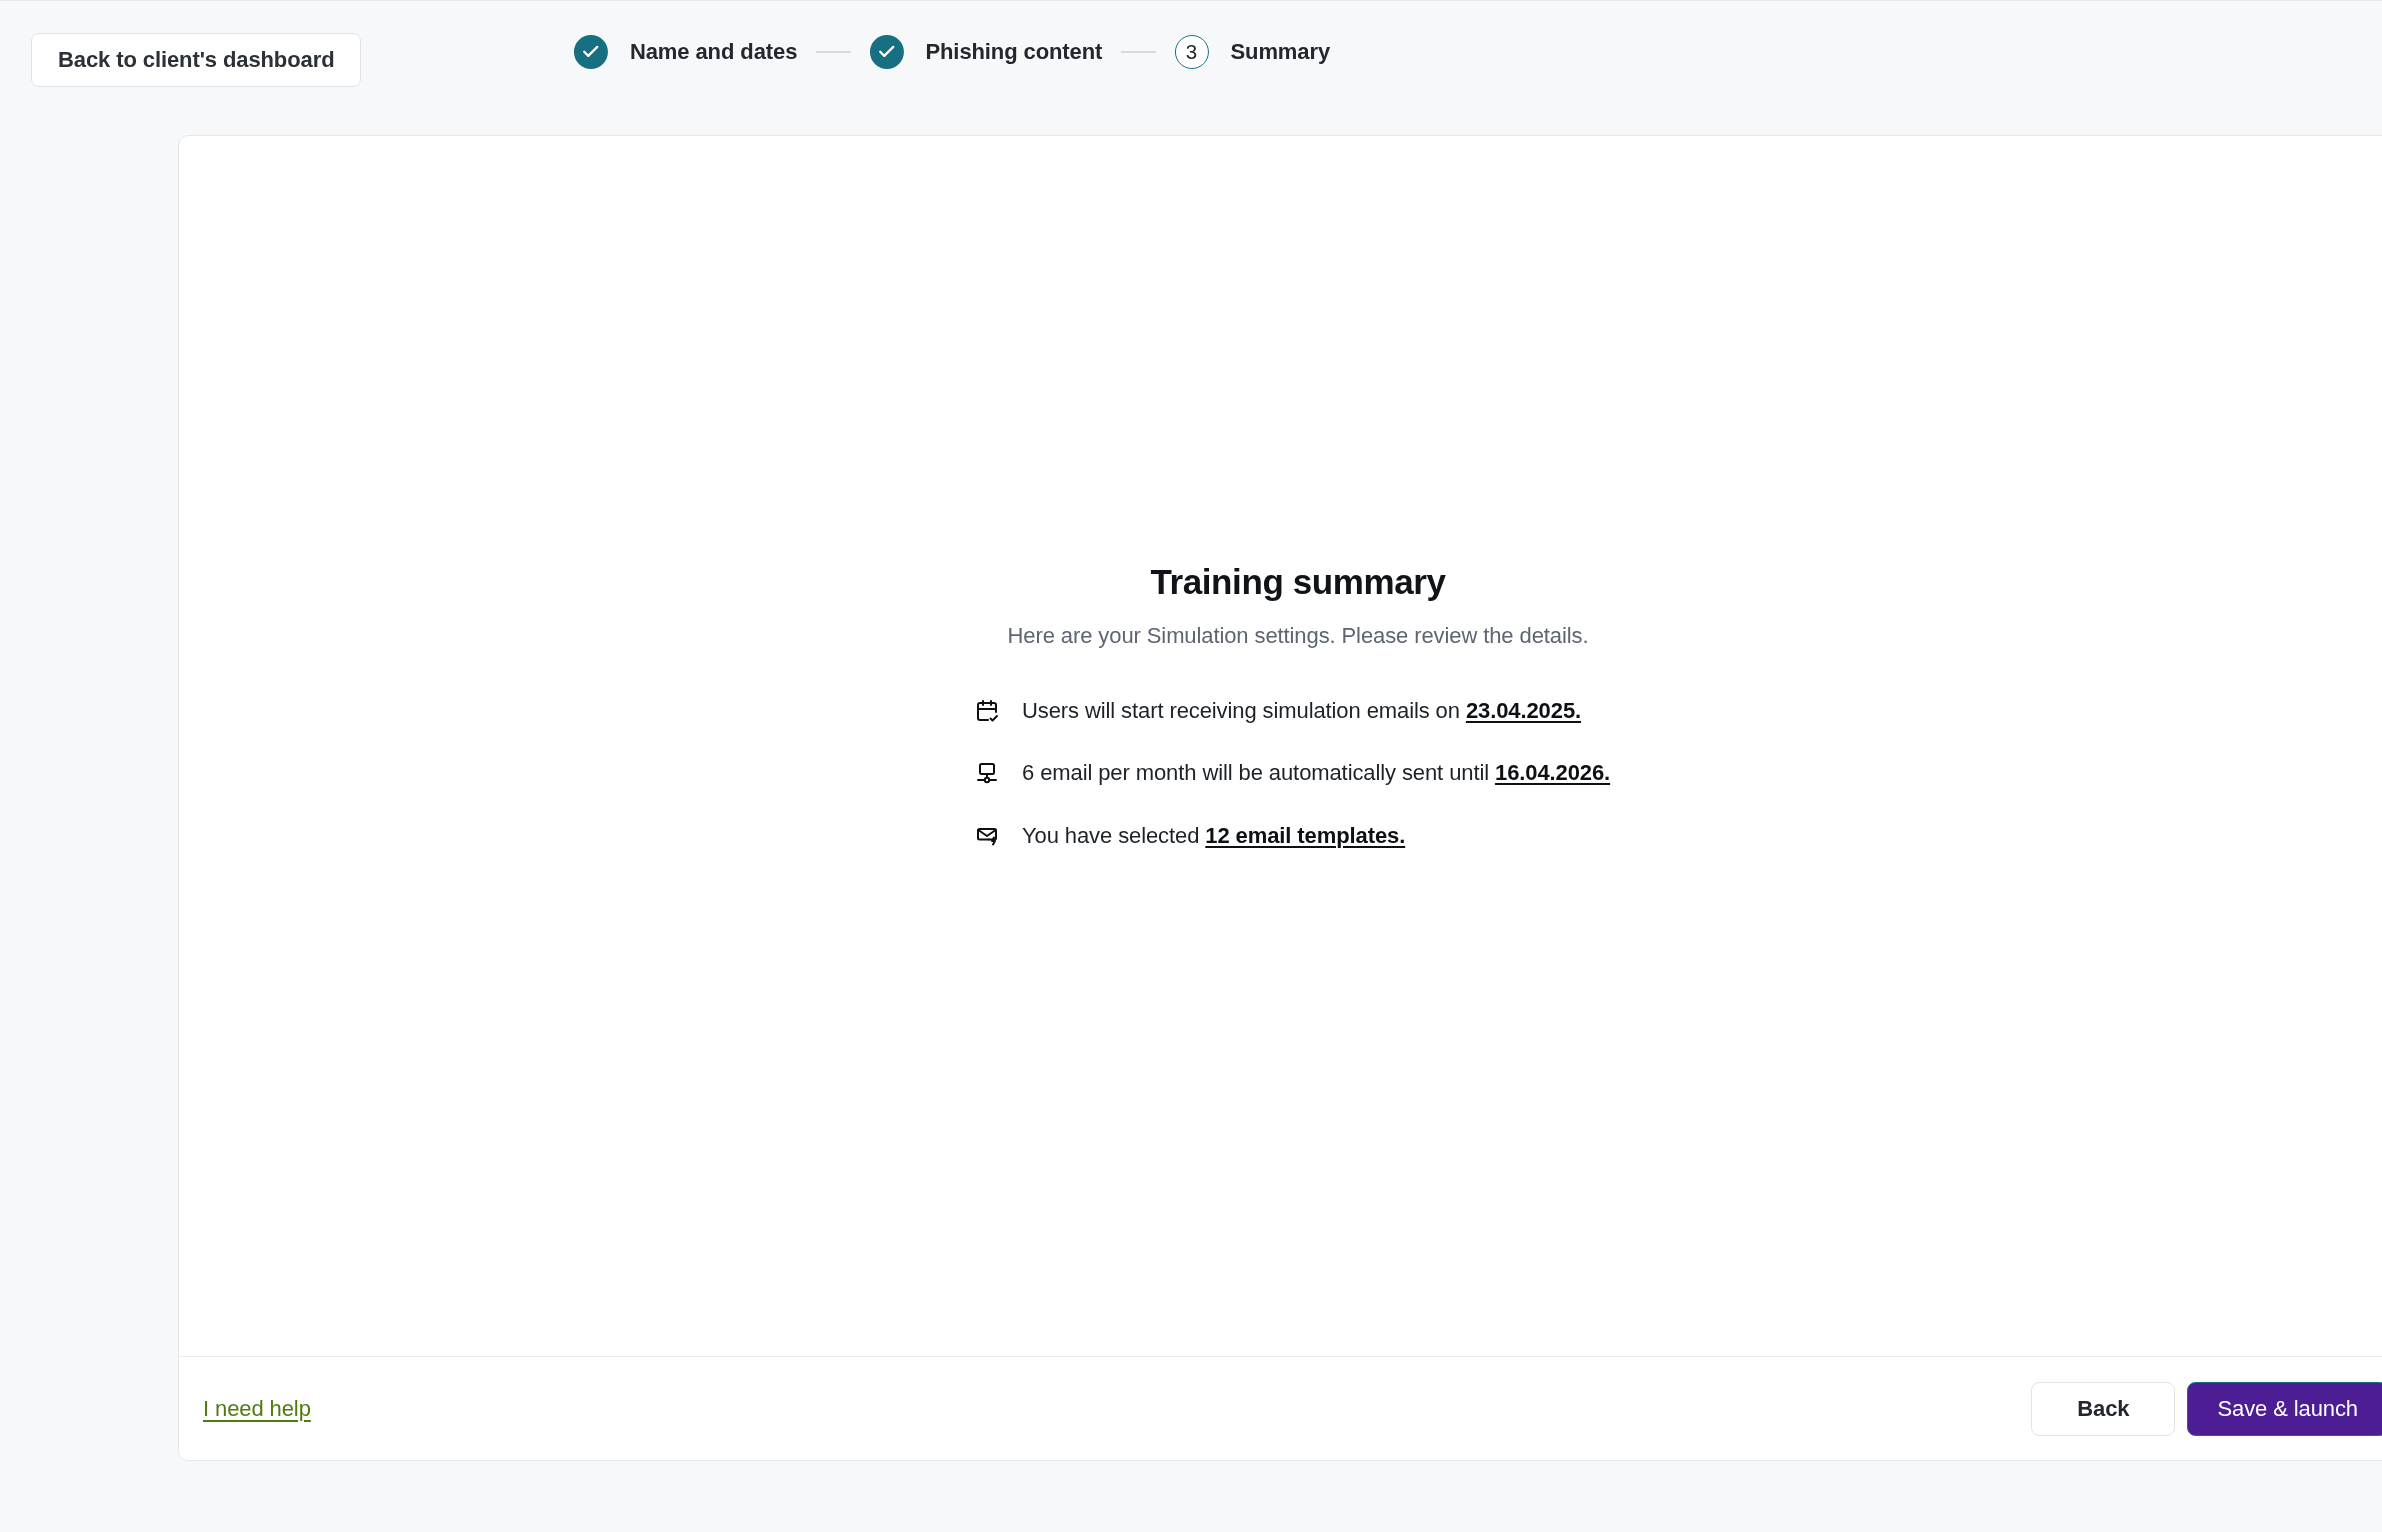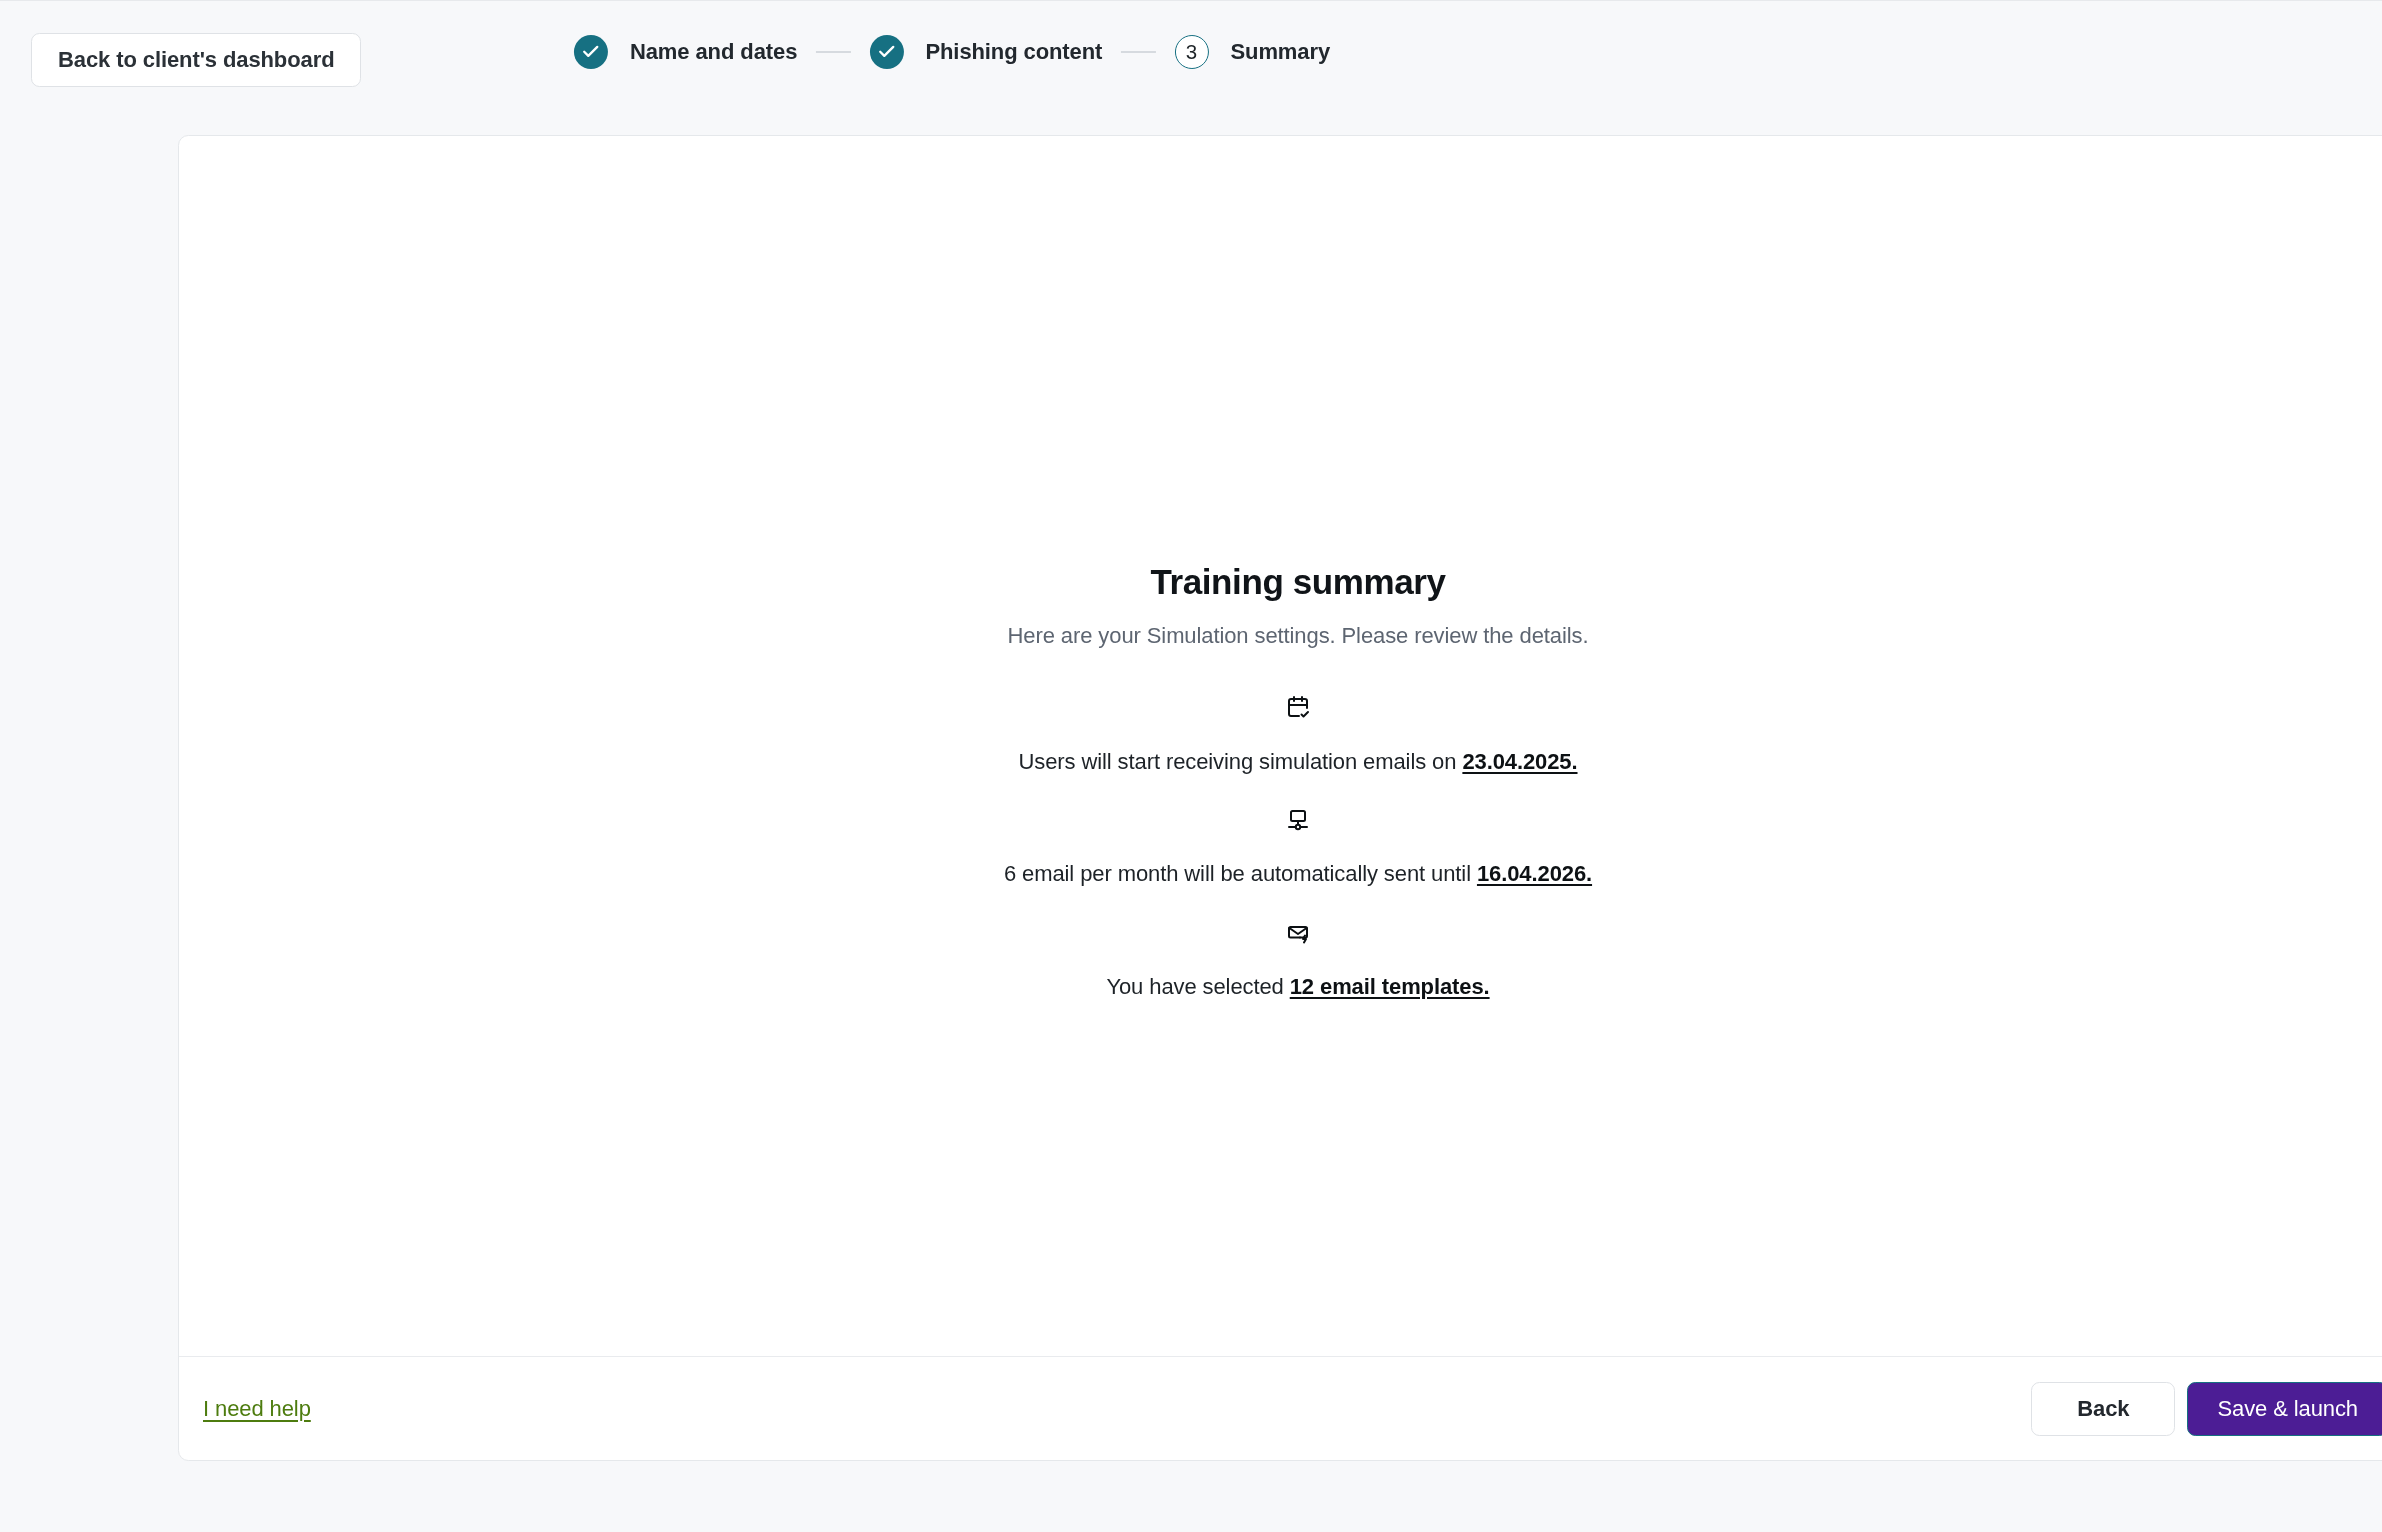--- a/index.html
+++ b/index.html
@@ -155,21 +155,20 @@
     display: flex;
     flex-direction: column;
     gap: 25px;
     width: 653px;
   }
 
   .summary-item {
     display: flex;
     align-items: flex-start;
     gap: 20.5px;
-    flex-direction: column;
   }
 
   .summary-item.center-icon { align-items: center; }
 
   .item-icon {
     flex: 0 0 auto;
     width: 30px;
     height: 30px;
     display: flex;
     align-items: center;

